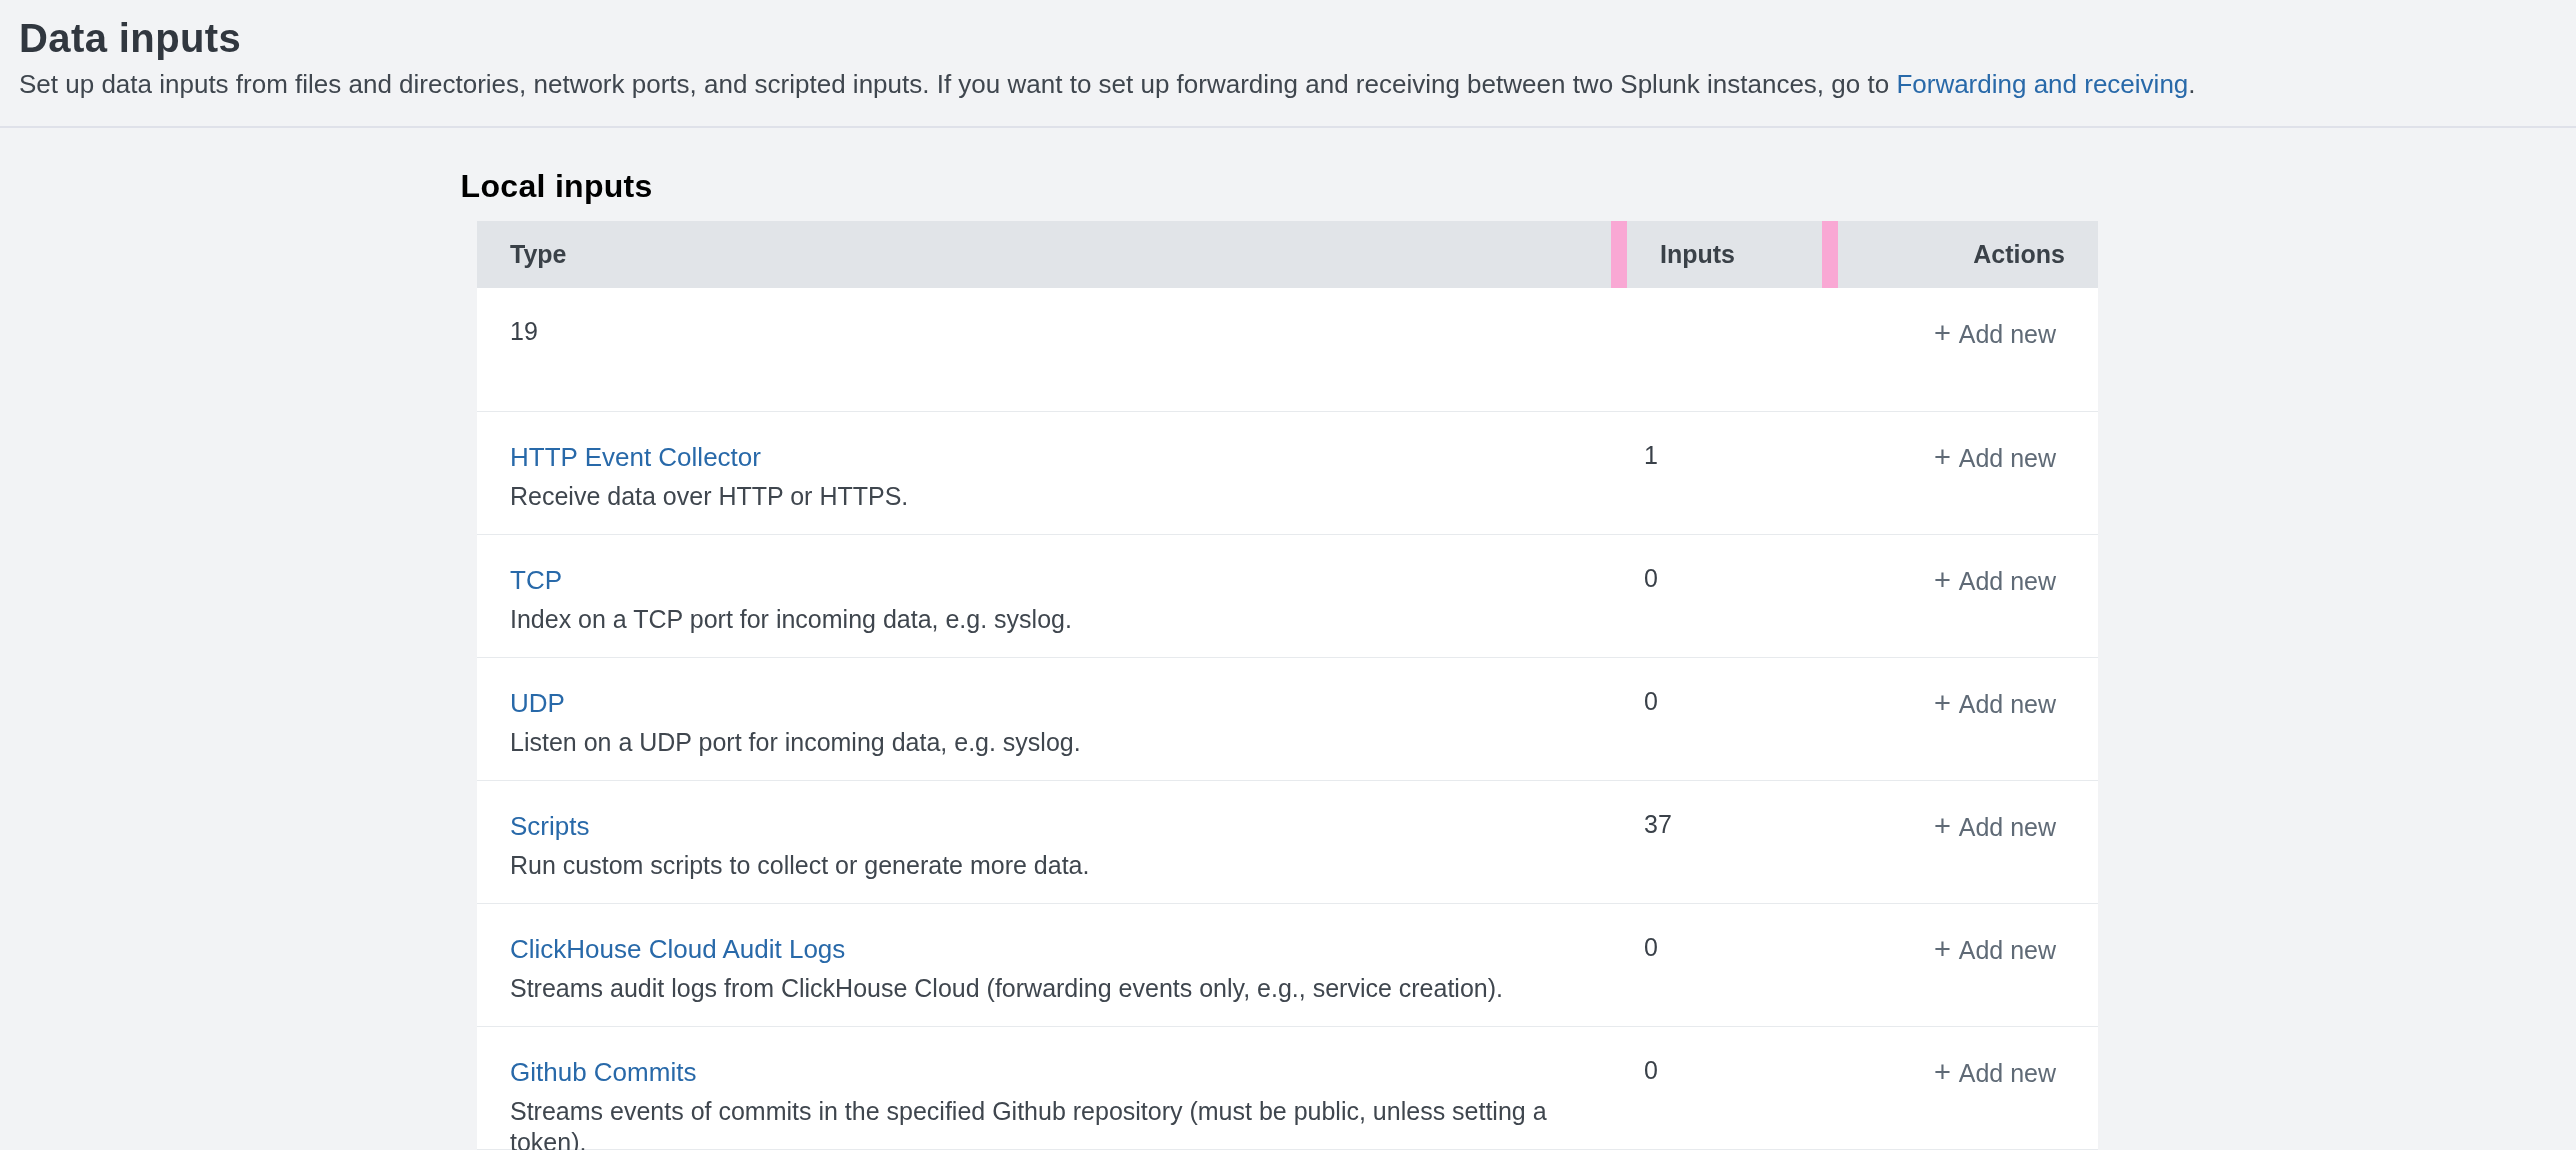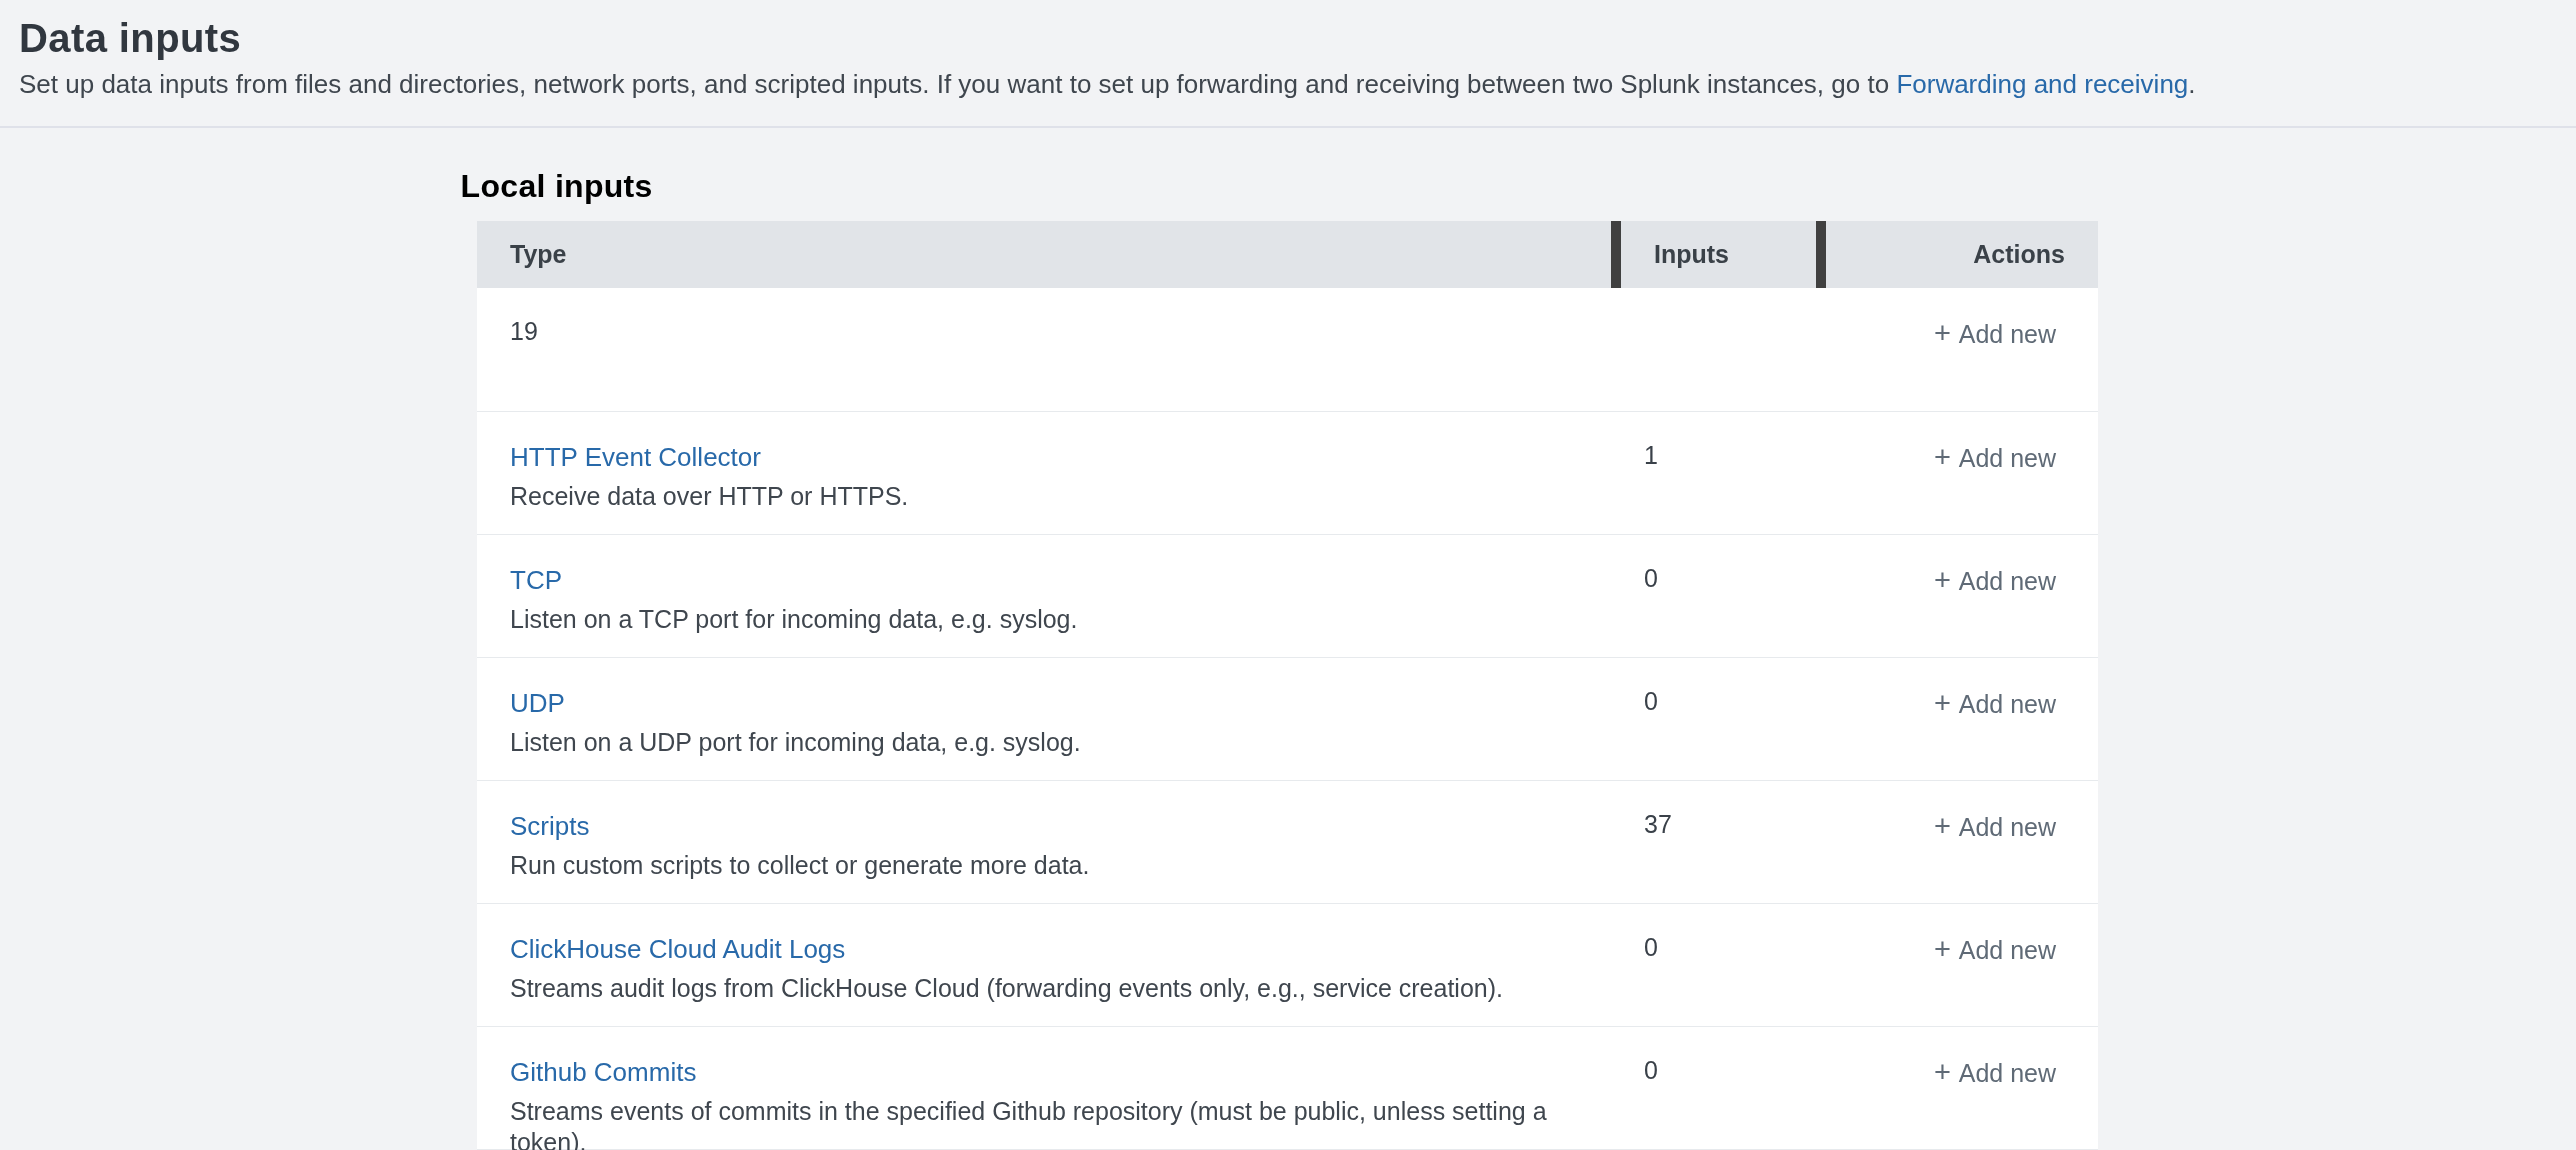--- a/index.html
+++ b/index.html
@@ -42,23 +42,23 @@
     font-size: 32px;
     line-height: 40px;
     font-weight: 700;
     color: #000000;
     letter-spacing: 0.3px;
   }
   
   .inputs-table { margin-top: 8.6px; }
   .thead {
     display: flex;
-    gap: 10px;
+    gap: 16px;
     height: 67px;
-    background: #404040;
+    background: #f9a8d4;
   }
   .th {
     background: #e1e4e8;
     color: #3a4148;
     font-size: 25px;
     font-weight: 700;
     display: flex;
     align-items: center;
   }
   .th-type   { flex: 0 0 1134px; padding-left: 33px; }
@@ -138,21 +138,21 @@
     </div>
     <div class="cell-inputs">1</div>
     <div class="cell-actions">
       <span class="add-new"><span class="plus">+</span><span class="add-label">Add new</span></span>
     </div>
   </div>
 
   <div class="row">
     <div class="cell-type">
       <a class="type-link">TCP</a>
-      <div class="type-desc">Listen on a TCP port for incoming data, e.g. syslog.</div>
+      <div class="type-desc">Index on a TCP port for incoming data, e.g. syslog.</div>
     </div>
     <div class="cell-inputs">0</div>
     <div class="cell-actions">
       <span class="add-new"><span class="plus">+</span><span class="add-label">Add new</span></span>
     </div>
   </div>
 
   <div class="row">
     <div class="cell-type">
       <a class="type-link">UDP</a>

